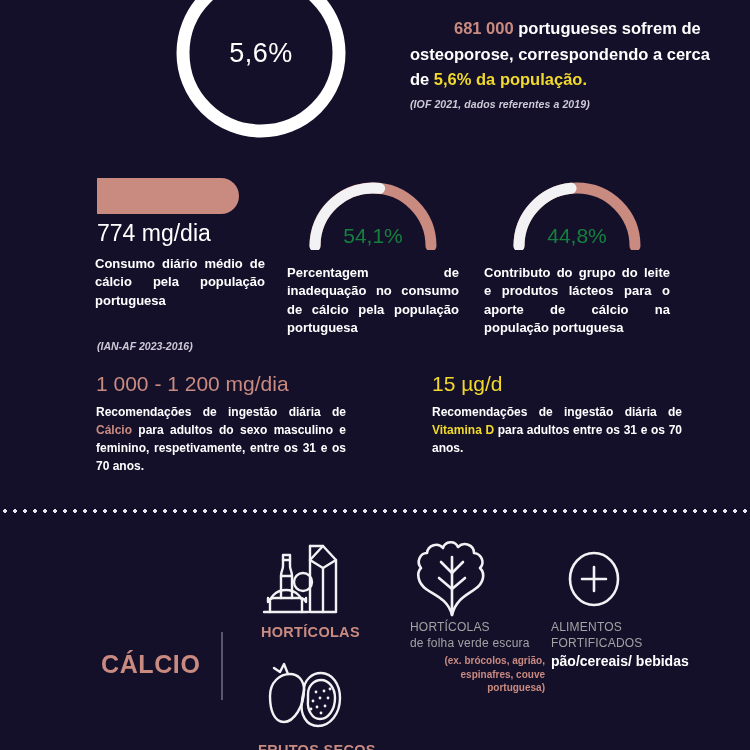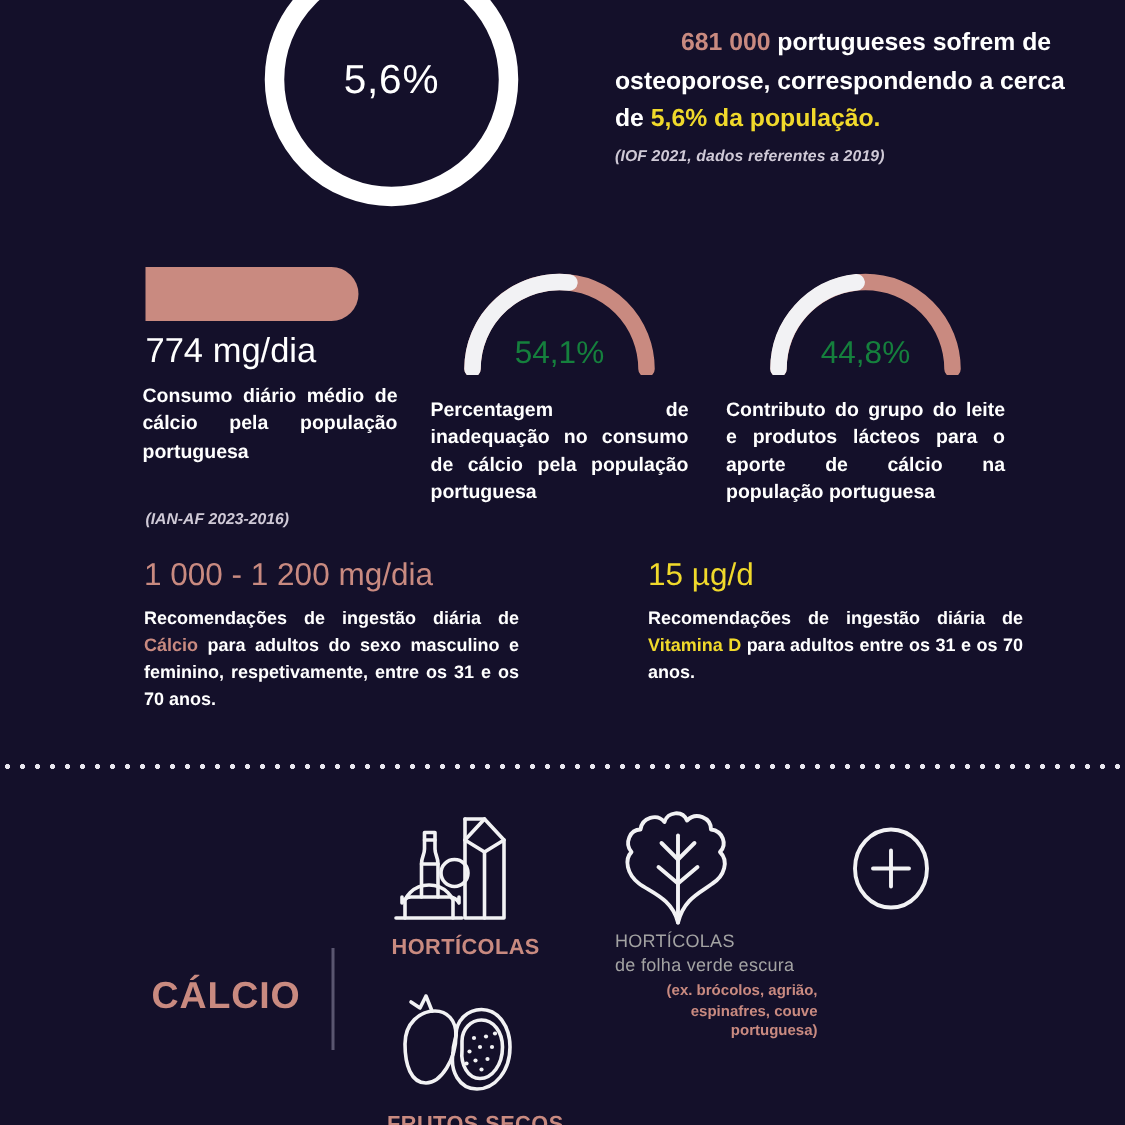--- a/index.html
+++ b/index.html
@@ -409,17 +409,19 @@
     <div class="label label-laticinios">HORTÍCOLAS</div>
     <div class="label label-frutos">FRUTOS SECOS</div>
 
     <div class="block-horticolas">
       <div class="lead">HORTÍCOLAS</div>
       <div class="lead">de folha verde escura</div>
       <div class="sub-note">(ex. brócolos, agrião, espinafres, couve portuguesa)</div>
     </div>
 
     <div class="block-alimentos">
+      <div class="lead">ALIMENTOS FORTIFICADOS</div>
+      <div class="white-note">pão/cereais/ bebidas</div>
     </div>
 
   </div>
 
 </div>
 
 </body></html>

